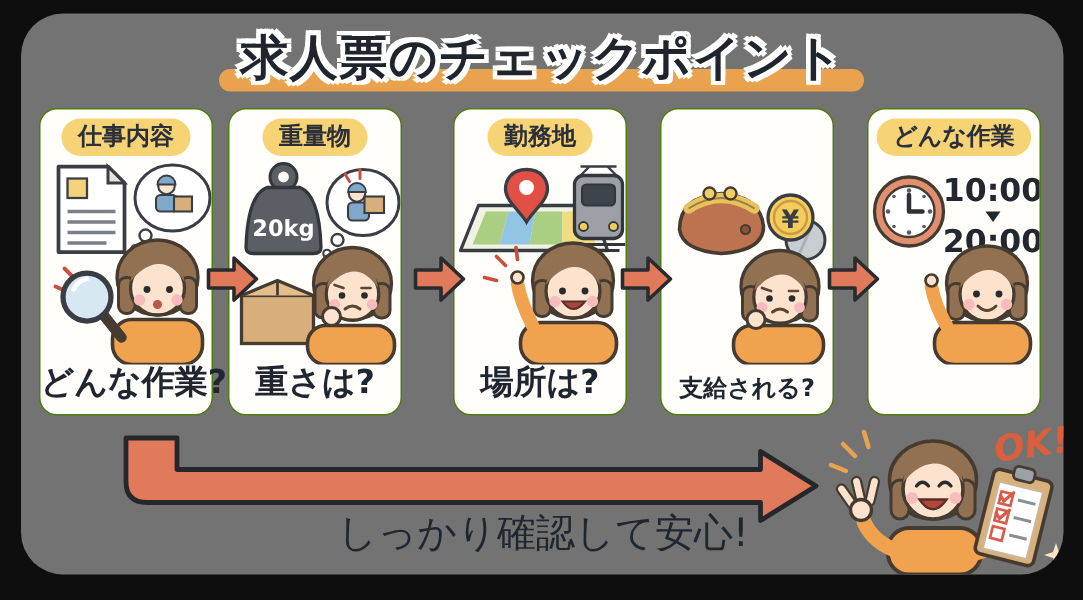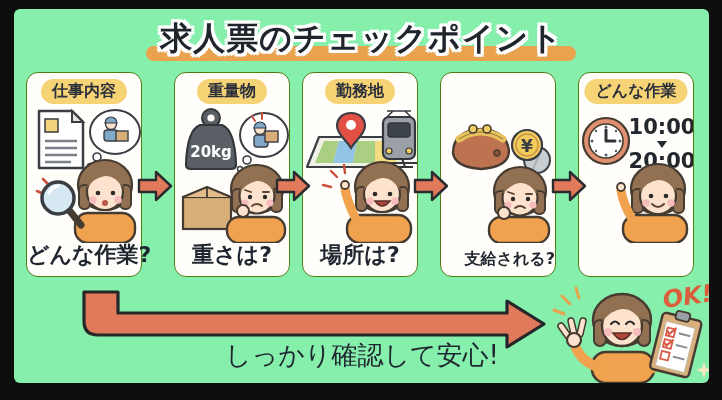--- a/index.html
+++ b/index.html
@@ -2,21 +2,21 @@
 <html><head>
 <meta charset="utf-8">
 <style>
   html,body{margin:0;padding:0;}
   body{
     width:722px;height:400px;background:#0E0E0E;position:relative;
     font-family:"DejaVu Sans","Liberation Sans",sans-serif;overflow:hidden;
   }
   .panel{
     position:absolute;left:14px;top:9px;width:695px;height:374px;
-    background:#86efac;border-radius:6px;overflow:hidden;
+    background:#737373;border-radius:28px;overflow:hidden;
   }
   
   .title-wrap{position:absolute;left:0;top:8px;width:100%;text-align:center;}
   .title-underline{
     position:absolute;left:132px;top:29px;width:430px;height:15px;
     background:#E9A34F;border-radius:8px;z-index:0;
   }
   .title{
     position:relative;z-index:1;display:inline-block;
     font-size:32px;font-weight:bold;color:#20242C;letter-spacing:1px;
@@ -31,21 +31,21 @@
   .card .badge{
     position:absolute;top:6px;left:50%;transform:translateX(-50%);
     background:#F6D375;color:#2A2F3A;font-size:16px;font-weight:bold;
     padding:2px 11px;border-radius:15px;white-space:nowrap;z-index:2;
   }
   .card .illu{position:absolute;left:0;top:32px;width:114px;height:138px;}
   .card .question{
     position:absolute;bottom:6px;left:0;width:100%;text-align:center;
     font-size:22px;font-weight:bold;color:#1F2630;white-space:nowrap;
   }
-  .card .question.small{font-size:16px;text-align:right;}
+  .card .question.small{font-size:16px;}
   
   .gap-arrow{position:absolute;top:160px;width:38px;height:34px;z-index:3;}
   
   .big-arrow{position:absolute;left:56px;top:276px;width:480px;height:80px;}
   .footer-msg{
     position:absolute;left:138px;top:329px;width:420px;text-align:center;
     font-size:26px;font-weight:normal;color:#1F2630;white-space:nowrap;
   }
   .ok-woman{position:absolute;left:538px;top:273px;width:160px;height:101px;}
   svg{display:block;}
@@ -102,21 +102,21 @@
         <g>
           <line x1="42" y1="105" x2="54" y2="120" stroke="#453B30" stroke-width="7" stroke-linecap="round"></line>
           <circle cx="31" cy="93" r="16" fill="#D6E8F2" stroke="#3A3D44" stroke-width="3.5"></circle>
           <path d="M22,88 q3,-6 9,-7" stroke="#FFFFFF" stroke-width="3" fill="none" stroke-linecap="round"></path>
         </g>
       </svg>
     </div>
     <span class="question">どんな作業?</span>
   </div>
 
-  <div class="card" style="left:160px">
+  <div class="card" style="left:138px">
     <span class="badge">重量物</span>
     <div class="illu">
       <svg viewBox="0 0 114 138" width="114" height="138">
 
         <g>
           <circle cx="36" cy="13" r="9" fill="#5A5F66" stroke="#33363B" stroke-width="2"></circle>
           <circle cx="36" cy="13" r="3.6" fill="#FFFEFA"></circle>
           <path d="M25,20 h22 q13,5 14,40 q0,4 -5,4 h-40 q-5,0 -5,-4 q1,-35 14,-40 z" fill="#5A5F66" stroke="#33363B" stroke-width="2.2" stroke-linejoin="round"></path>
           <text x="36" y="52" text-anchor="middle" font-size="15" font-weight="bold" fill="#FFFFFF">20kg</text>
         </g>

